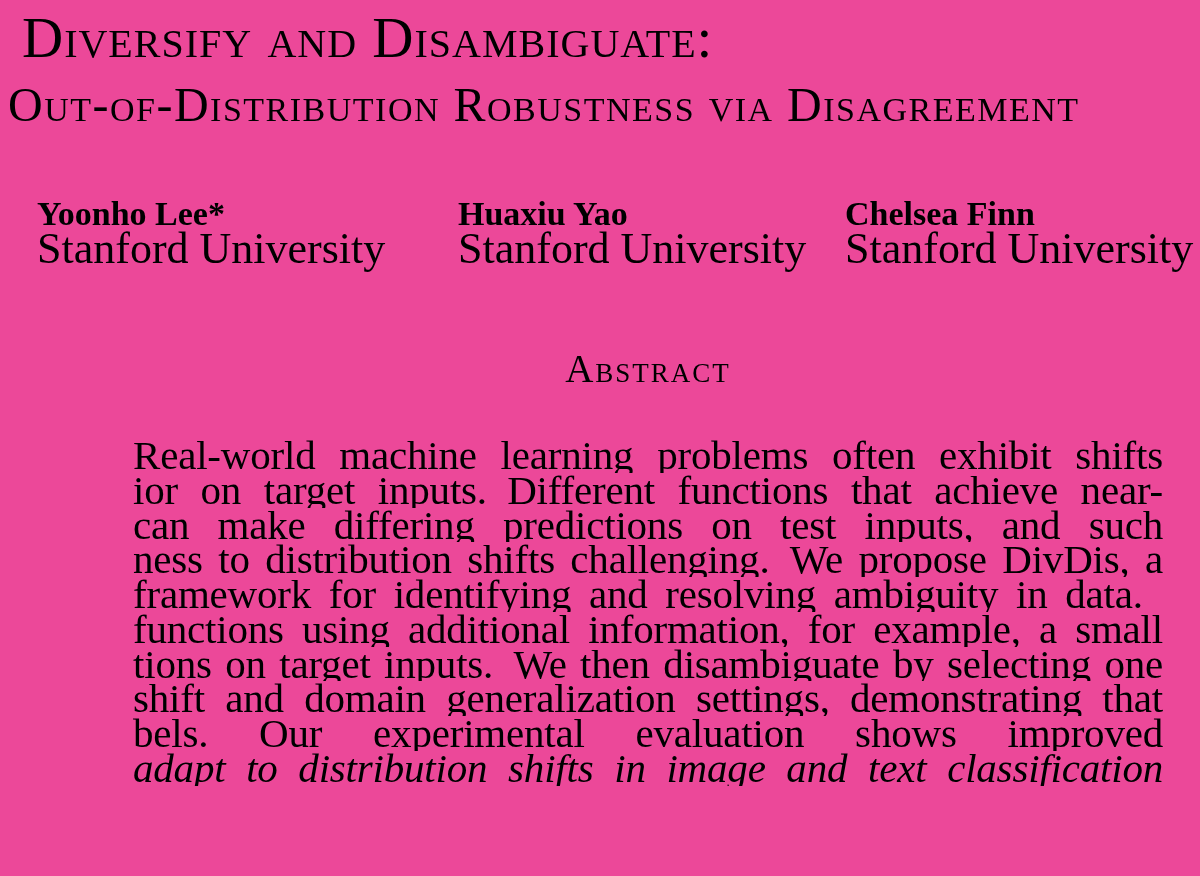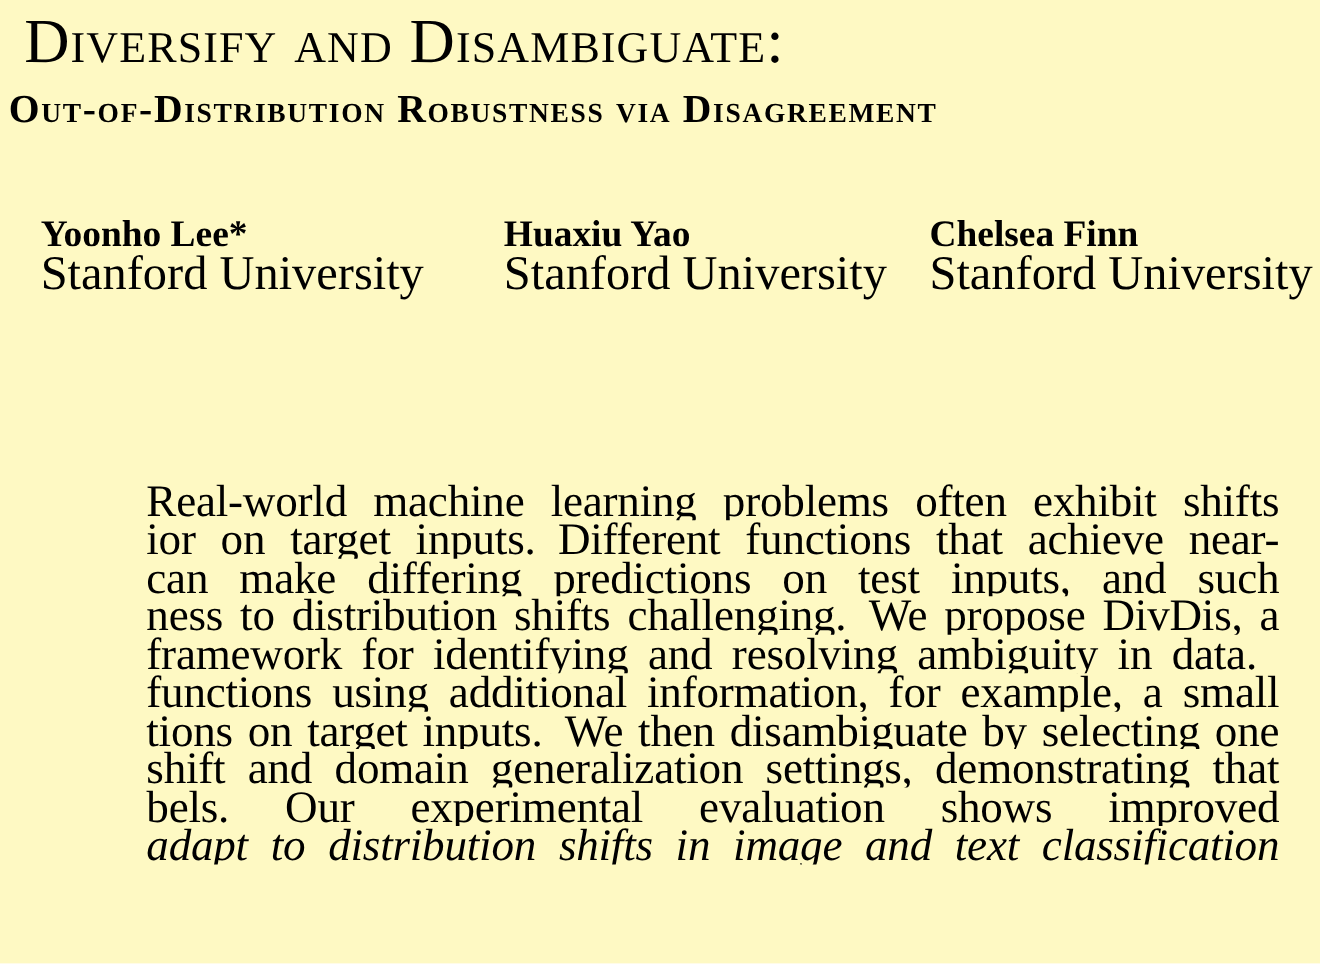--- a/index.html
+++ b/index.html
@@ -7,44 +7,43 @@
     padding: 0;
     width: 1200px;
     height: 876px;
     overflow: hidden;
     background: #ffffff;
   }
   .page {
     position: relative;
     width: 1200px;
     height: 876px;
-    background: #fef9c3;
+    background: #ec4899;
     color: #000000;
     font-family: "Liberation Serif", "DejaVu Serif", serif;
   }
   .title-line-1 {
     position: absolute;
     left: 22px;
     top: 9px;
     font-size: 57px;
     line-height: 1;
     font-variant: small-caps;
     letter-spacing: 1px;
     white-space: nowrap;
   }
   .title-line-2 {
     position: absolute;
     left: 8px;
     top: 81px;
-    font-size: 36px;
+    font-size: 48px;
     line-height: 1;
     font-variant: small-caps;
     letter-spacing: 1.5px;
     white-space: nowrap;
-    font-weight: bold;
   }
   .authors {
     position: absolute;
     top: 197px;
     left: 0;
     width: 1200px;
     height: 80px;
   }
   .author {
     position: absolute;
@@ -112,20 +111,21 @@
     <div class="author a1">
       <div class="name"><span>Huaxiu Yao</span><span></span></div>
       <div class="aff">Stanford University</div>
     </div>
     <div class="author a2">
       <div class="name"><span>Chelsea Finn</span><span></span></div>
       <div class="aff">Stanford University</div>
     </div>
   </div>
 
+  <div class="abstract-heading">Abstract</div>
 
   <div class="abstract-body">
     <div class="abs-line">Real-world machine learning problems often exhibit shifts between the source and</div>
     <div class="abs-line">ior on target inputs. Different functions that achieve near-perfect source accuracy</div>
     <div class="abs-line">can make differing predictions on test inputs, and such ambiguity makes robust-</div>
     <div class="abs-line">ness to distribution shifts challenging. We propose DivDis, a simple two-stage</div>
     <div class="abs-line">framework for identifying and resolving ambiguity in data. DivDis first learns a</div>
     <div class="abs-line">functions using additional information, for example, a small number of target la-</div>
     <div class="abs-line">tions on target inputs. We then disambiguate by selecting one of the discovered</div>
     <div class="abs-line">shift and domain generalization settings, demonstrating that DivDis can scalably</div>

